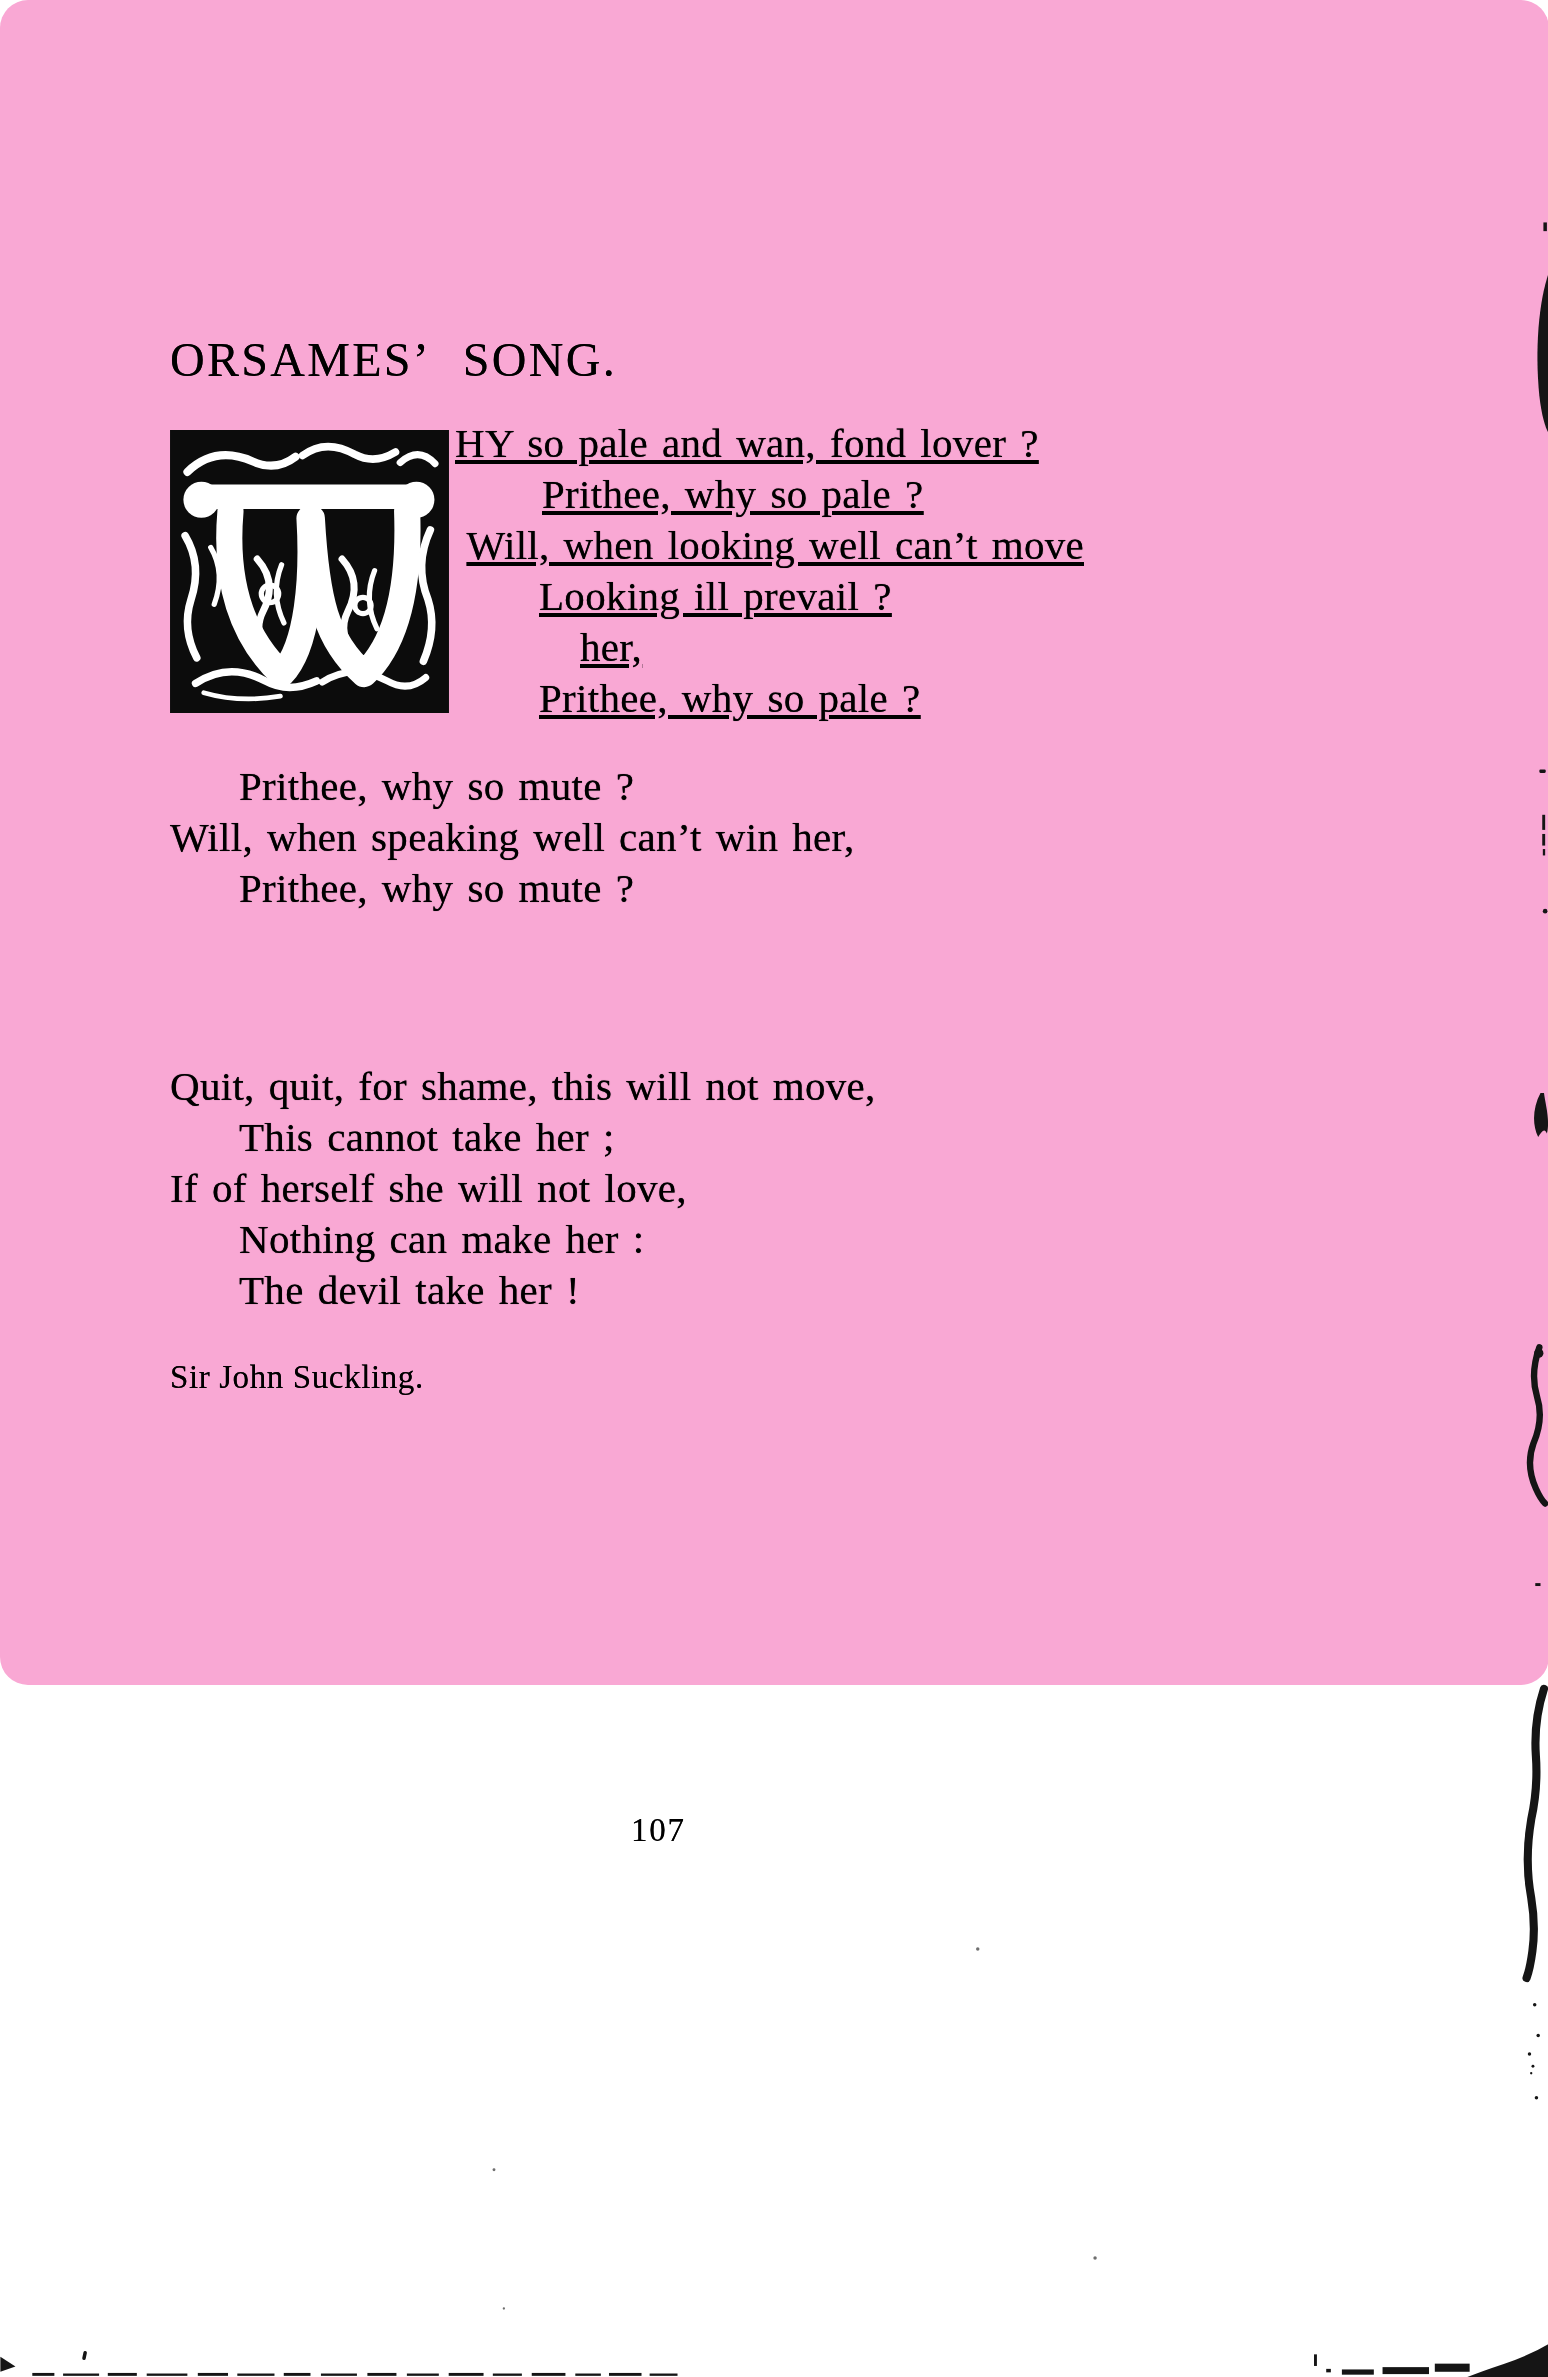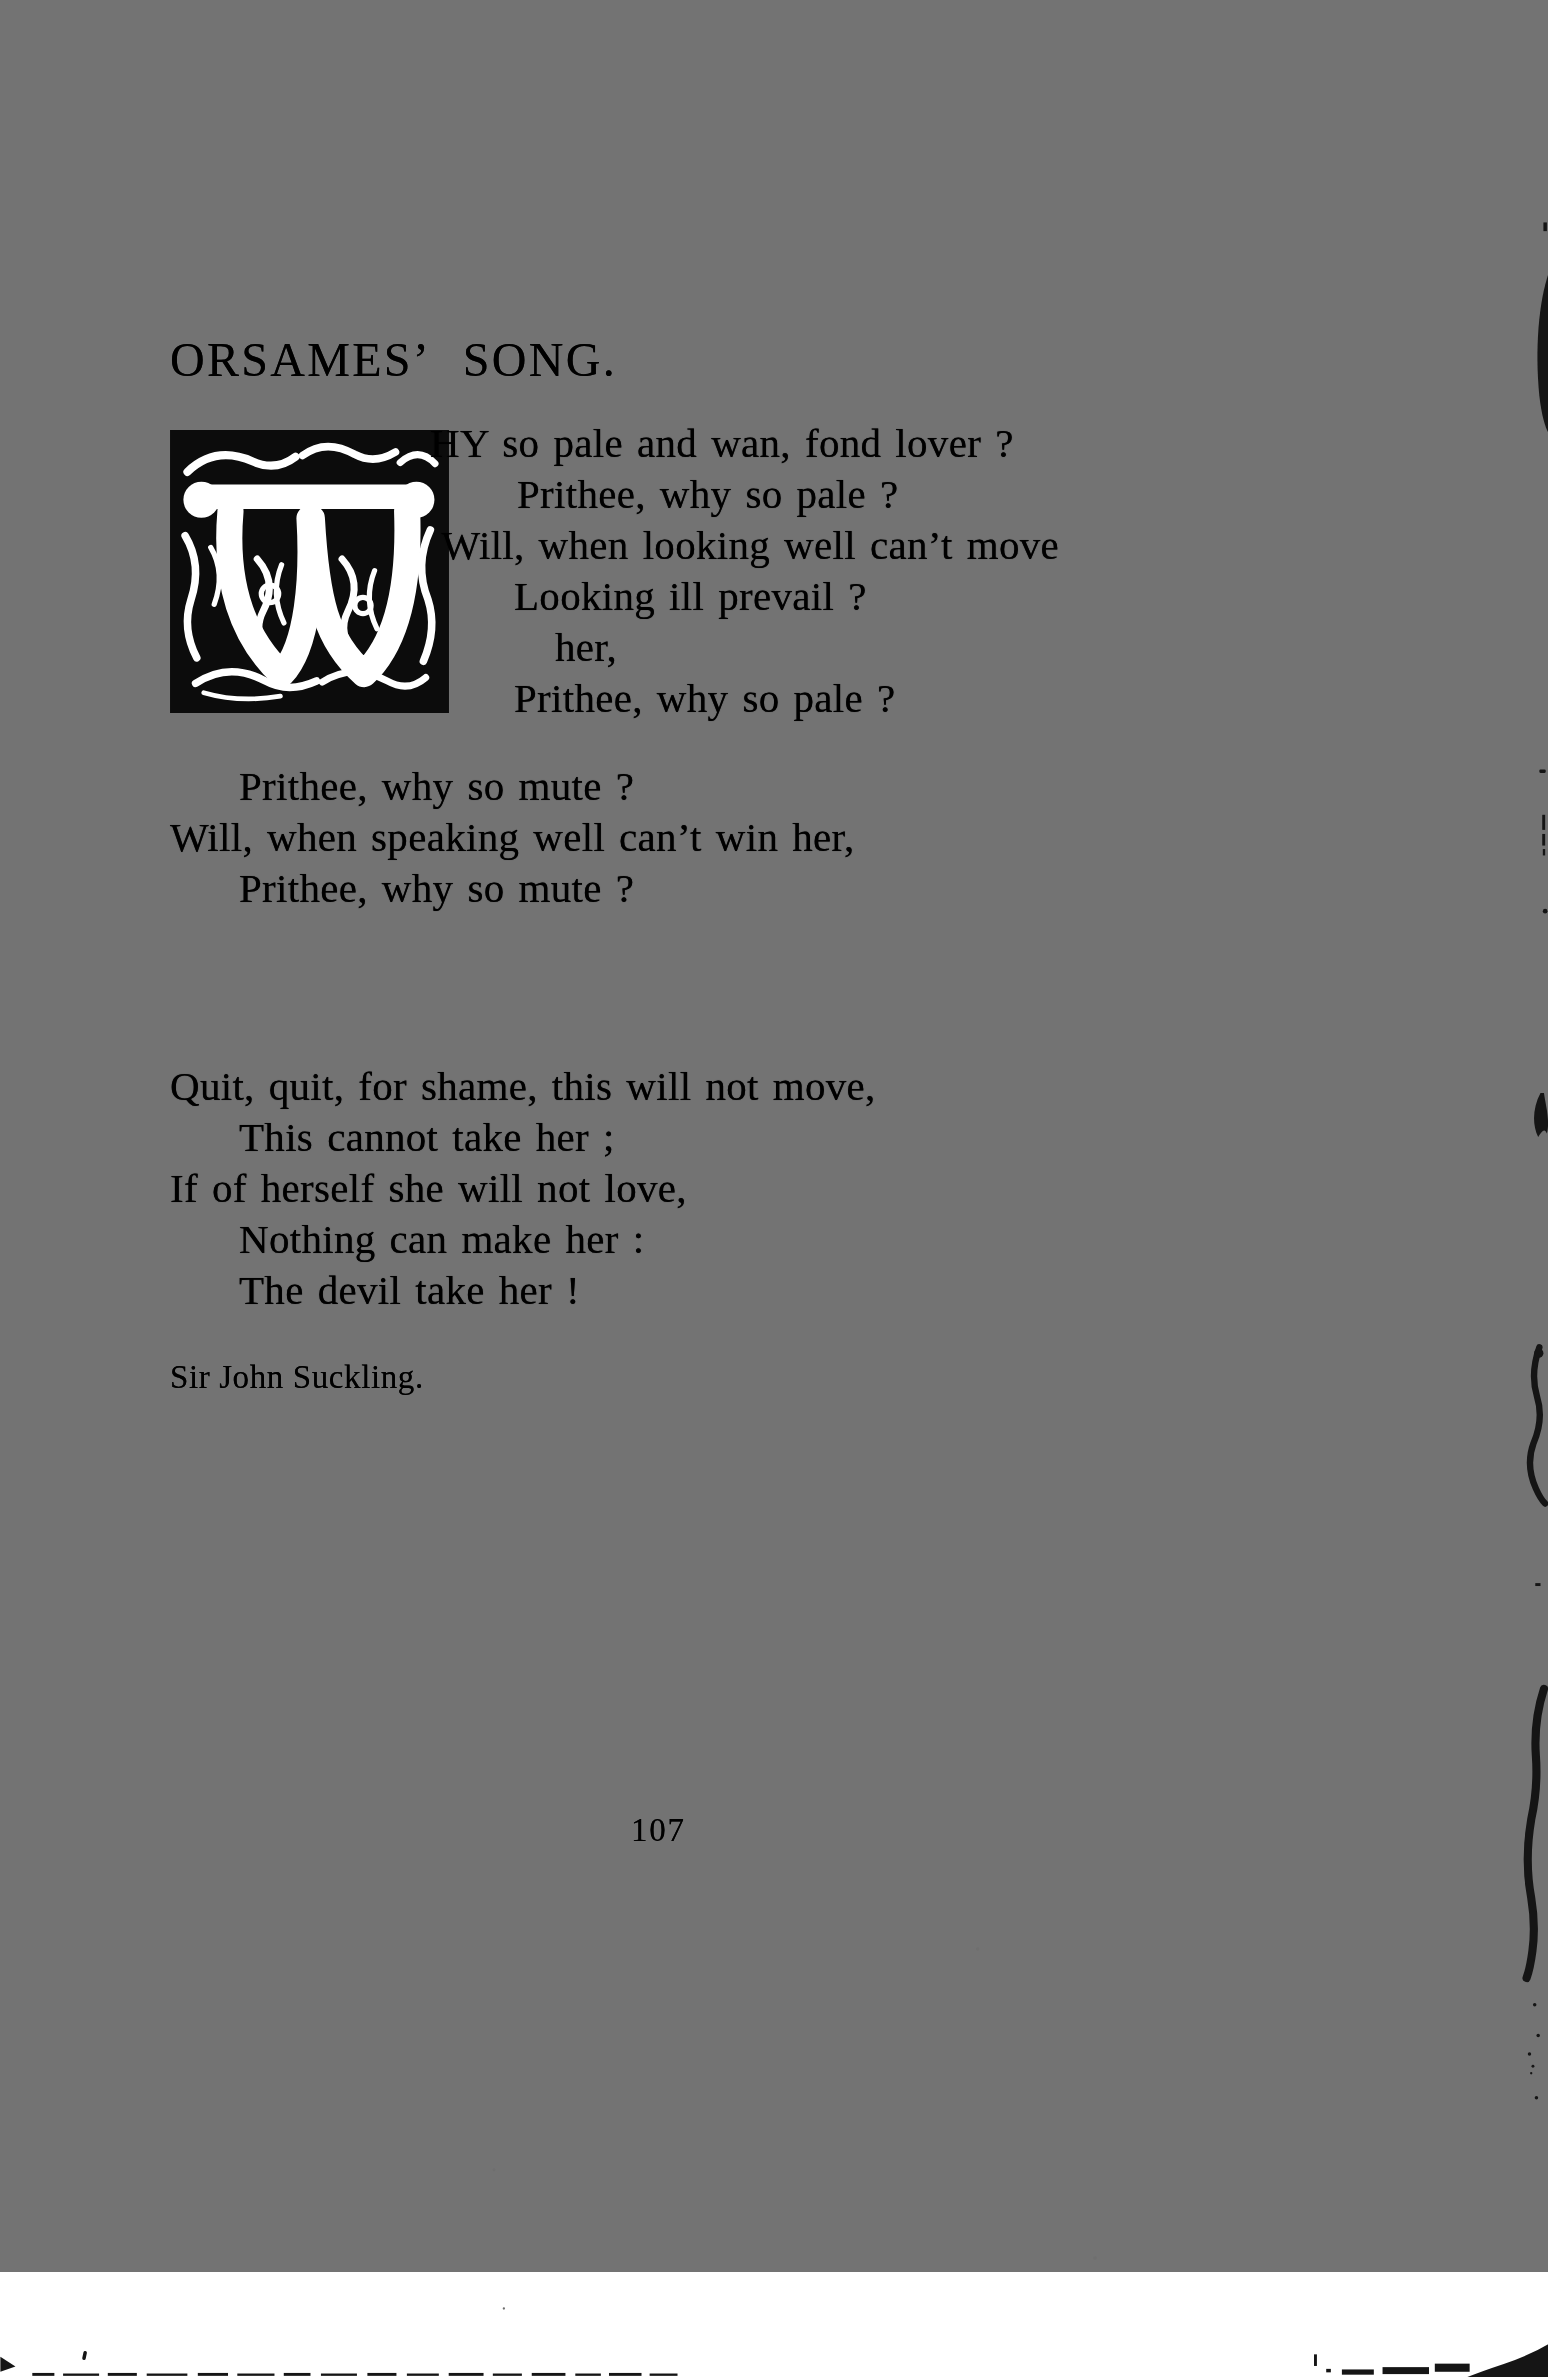--- a/index.html
+++ b/index.html
@@ -4,35 +4,35 @@
 <style>
   html,body{margin:0;padding:0;}
   body{
     width:1549px;height:2377px;
     background:#ffffff;
     font-family:"Liberation Serif", serif;
     color:#000;
     overflow:hidden;
     position:relative;
   }
-  .page{position:absolute;inset:0;width:1549px;height:2272px;background:#737373;}
+  .page{position:absolute;inset:0;width:1549px;height:1685px;background:#f9a8d4;border-radius:28px;}
   .title{
     position:absolute;left:170px;top:332px;
     font-size:48px;line-height:55px;font-weight:normal;margin:0;
     letter-spacing:2.3px;word-spacing:21px;
     text-shadow:0 0 0.6px rgba(0,0,0,.8);
     white-space:nowrap;
   }
   .dropcap{
     position:absolute;left:170px;top:430px;width:279px;height:283px;
   }
   .stanza{position:absolute;font-size:41px;line-height:51px;white-space:nowrap;
     letter-spacing:0.3px;word-spacing:3.5px;
     text-shadow:0 0 0.7px rgba(0,0,0,.85);}
-  .s1{left:430px;top:418px;}
+  .s1{left:455px;top:418px;text-decoration:underline;}
   .s2{left:170px;top:761px;}
   .s3{left:170px;top:1061px;}
   .s1 .l0{margin-left:0;}
   .s1 .l1{margin-left:87px;}
   .s1 .l2{margin-left:11.6px;}
   .s1 .l3{margin-left:125px;}
   .s1 .l4{margin-left:84px;}
   .s1 .l5{margin-left:84px;}
   .ind0{margin-left:0;}
   .ind1{margin-left:69px;}

